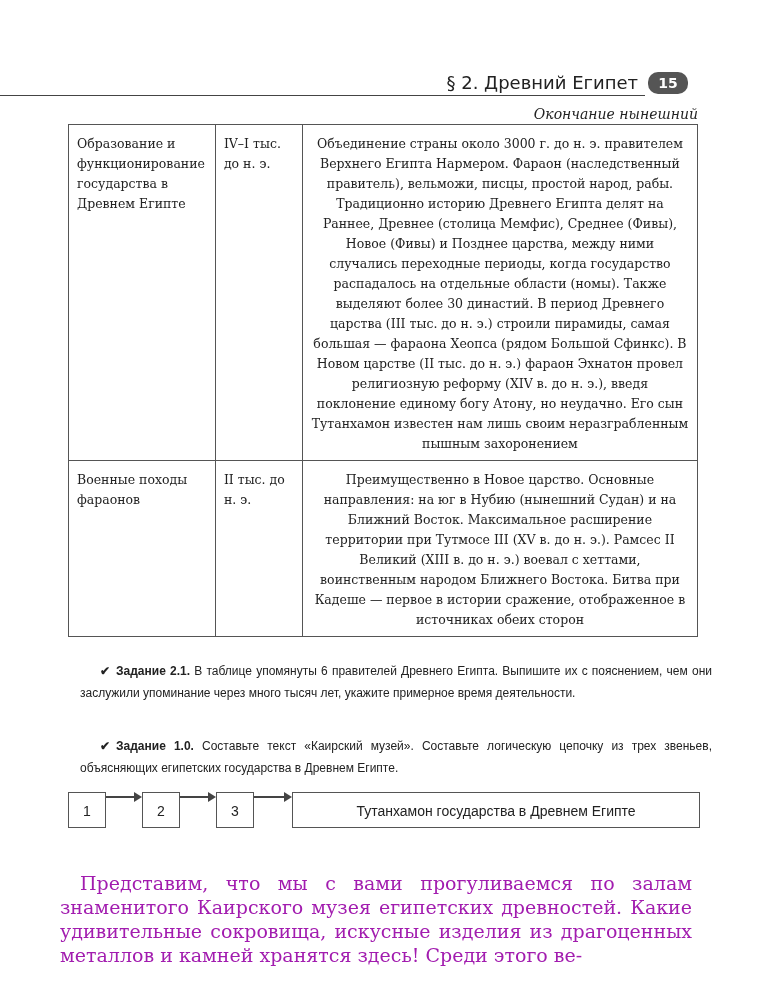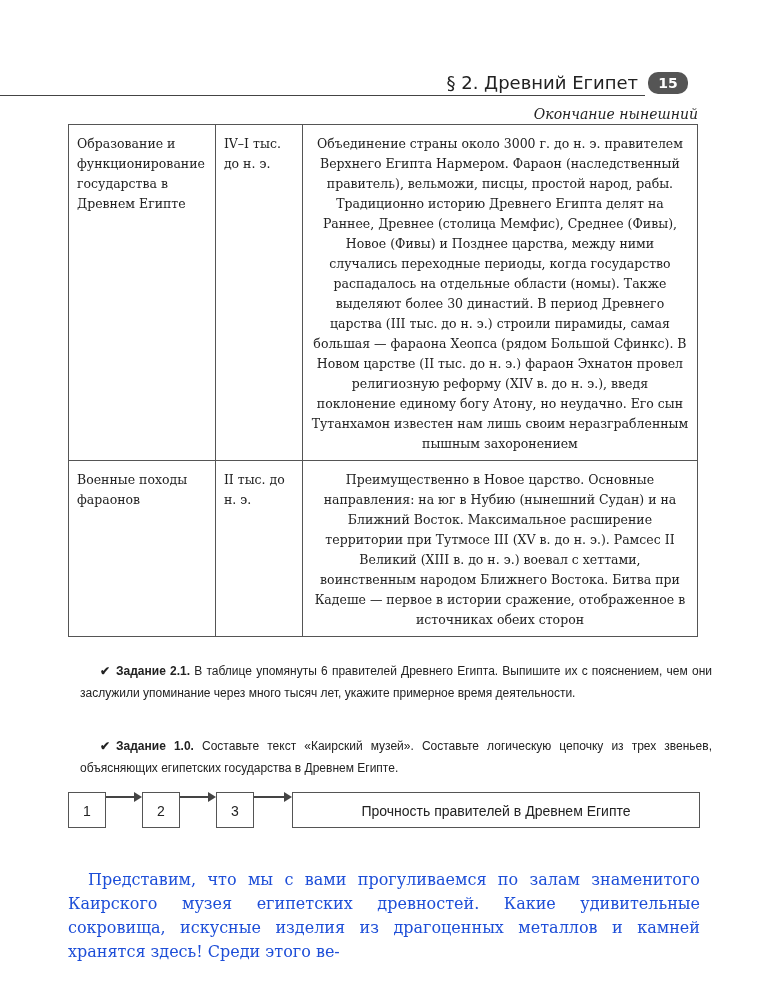--- a/index.html
+++ b/index.html
@@ -36,21 +36,21 @@
   .chain .b2 { left: 74px; width: 38px; }
   .chain .b3 { left: 148px; width: 38px; }
   .chain .b4 { left: 224px; width: 408px; }
   .chain .arrow { position: absolute; top: 4px; height: 2px; background: #444; }
   .chain .arrow::after { content: ""; position: absolute; right: -2px; top: -4px; border-left: 8px solid #444; border-top: 5px solid transparent; border-bottom: 5px solid transparent; }
   .chain .a1 { left: 38px; width: 34px; }
   .chain .a2 { left: 112px; width: 34px; }
   .chain .a3 { left: 186px; width: 36px; }
 
   
-  .body-para { position: absolute; left: 68px; top: 852px; width: 632px; font-family: "DejaVu Serif", serif; font-size: 16px; line-height: 24px; color: #1d4ed8; text-align: justify; text-indent: 20px; }
+  .body-para { position: absolute; left: 60px; top: 852px; width: 632px; font-family: "DejaVu Serif", serif; font-size: 19px; line-height: 24px; color: #a21caf; text-align: justify; text-indent: 20px; }
 </style>
 </head>
 <body>
 
 <div class="page">
 
   <div class="run-header">
     <span class="section-title">§ 2. Древний Египет</span>
     <span class="page-num">15</span>
     <div class="rule"></div>
@@ -81,18 +81,18 @@
     <span class="check">✔</span><span class="label">Задание 1.0.</span><span> Составьте текст </span><span class="bold">«Каирский музей».</span><span> Составьте логическую цепочку из трех звеньев, объясняющих египетских государства в Древнем Египте.</span>
   </div>
 
   <div class="chain">
     <div class="box b1">1</div>
     <div class="arrow a1"></div>
     <div class="box b2">2</div>
     <div class="arrow a2"></div>
     <div class="box b3">3</div>
     <div class="arrow a3"></div>
-    <div class="box b4">Прочность правителей в Древнем Египте</div>
+    <div class="box b4">Тутанхамон государства в Древнем Египте</div>
   </div>
 
   <p class="body-para">Представим, что мы с вами прогуливаемся по залам знаменитого Каирского музея египетских древностей. Какие удивительные сокровища, искусные изделия из драгоценных металлов и камней хранятся здесь! Среди этого ве-</p>
 
 </div>
 
 </body></html>

